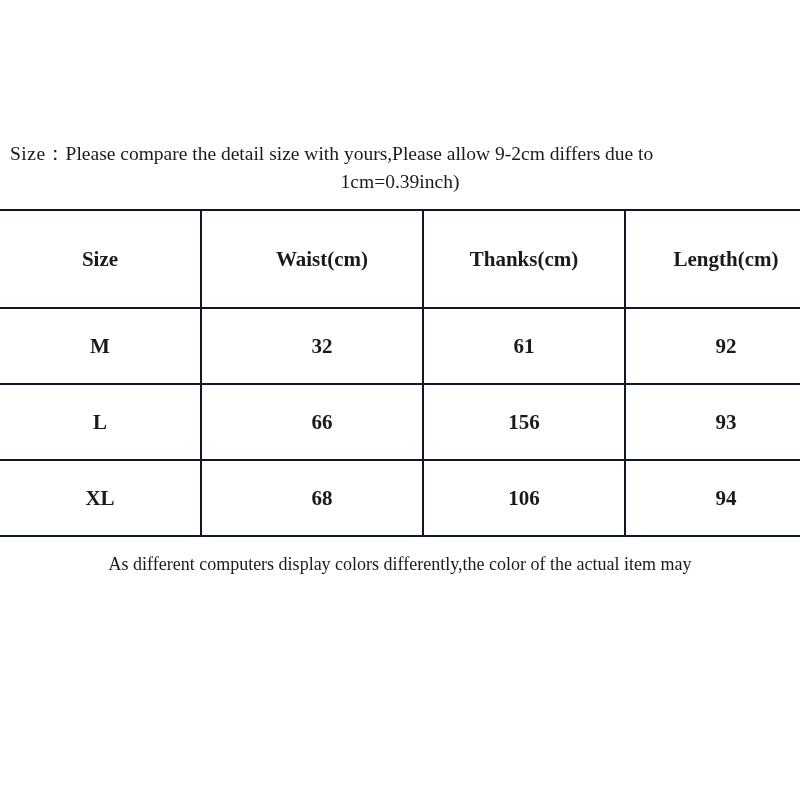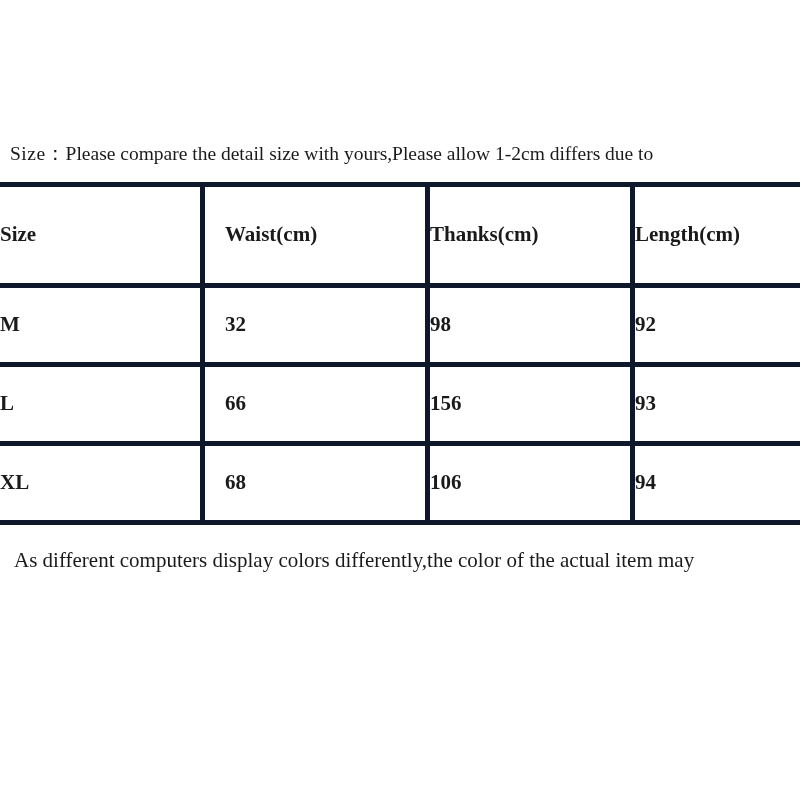--- a/index.html
+++ b/index.html
@@ -39,72 +39,75 @@
     letter-spacing: 0.5px;
     text-align: center;
   }
   table.size-table {
     border-collapse: collapse;
     width: 800px;
     margin-top: 14px;
     table-layout: fixed;
   }
   table.size-table td {
-    border: 5px solid #0f172a;
+    border: 2px solid #0f172a;
+    text-align: center;
     font-weight: bold;
     font-size: 21px;
     height: 74px;
     padding: 0;
   }
   table.size-table tr.header-row td {
     height: 96px;
     font-size: 21px;
   }
   table.size-table td.col-size { width: 200px; }
   table.size-table td.col-waist { width: 200px; padding-left: 20px; }
   table.size-table td.col-hip { width: 200px; }
   table.size-table td.col-length { width: 200px; }
   table.size-table tr td:first-child {
     border-left: none;
   }
   table.size-table tr td:last-child {
     border-right: none;
   }
   .note-bottom {
-    font-size: 21px;
+    font-size: 18px;
     line-height: 1.45;
+    text-align: center;
     padding: 8px 2px 0 2px;
-    margin: 12px;
+    margin: 6px;
   }
   .note-bottom .line {
     display: block;
     white-space: nowrap;
   }
 </style>
 </head>
 <body>
 
 <div id="size-chart">
 
   <div class="note-top">
-    <span class="line line-1"><span class="label-size">Size：</span><span>Please compare the detail size with yours,Please allow 1-2cm differs due to</span></span>
+    <span class="line line-1"><span class="label-size">Size：</span><span>Please compare the detail size with yours,Please allow 9-2cm differs due to</span></span>
+    <span class="line">1cm=0.39inch)</span>
   </div>
 
   <table class="size-table">
     <tbody>
       <tr class="header-row">
         <td class="col-size">Size</td>
         <td class="col-waist">Waist(cm)</td>
         <td class="col-hip">Thanks(cm)</td>
         <td class="col-length">Length(cm)</td>
       </tr>
       <tr>
         <td class="col-size">M</td>
         <td class="col-waist">32</td>
-        <td class="col-hip">98</td>
+        <td class="col-hip">61</td>
         <td class="col-length">92</td>
       </tr>
       <tr>
         <td class="col-size">L</td>
         <td class="col-waist">66</td>
         <td class="col-hip">156</td>
         <td class="col-length">93</td>
       </tr>
       <tr>
         <td class="col-size">XL</td>

